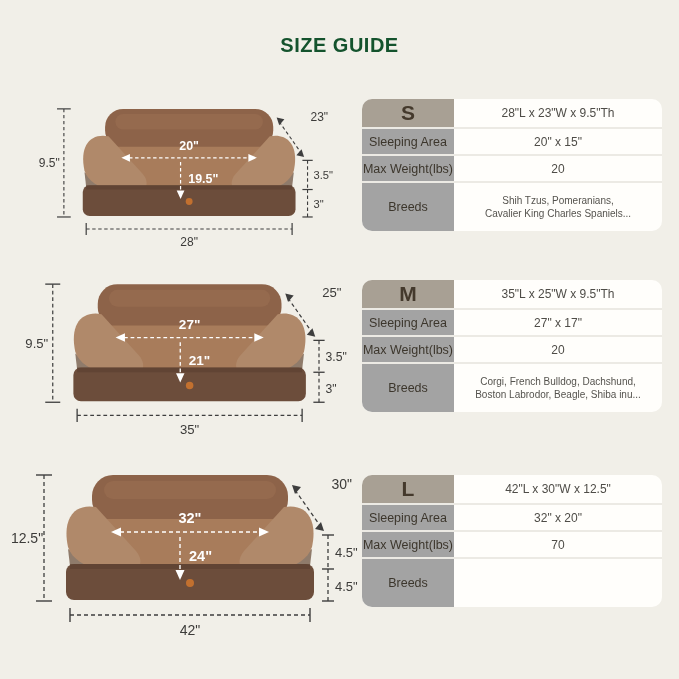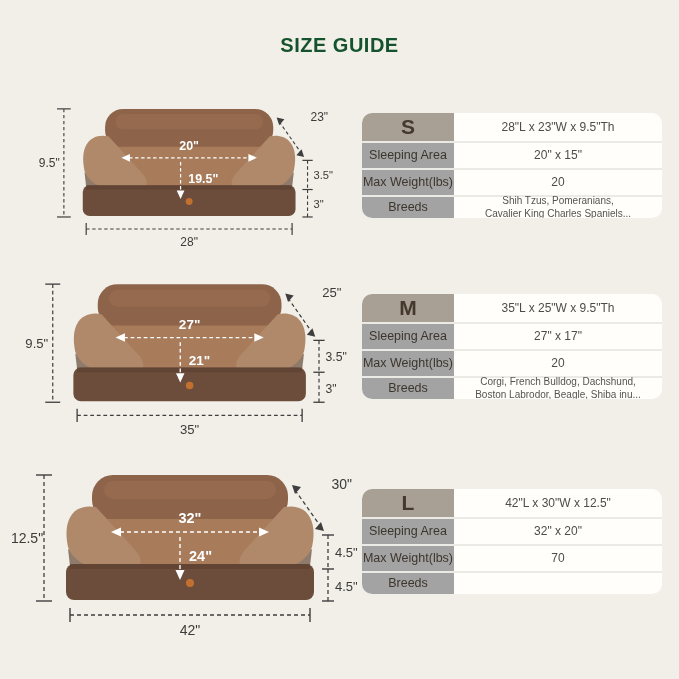--- a/index.html
+++ b/index.html
@@ -34,21 +34,21 @@
   .tick-out{stroke:#3e3e3e;stroke-width:1.4;fill:none;}
   .dash-in{stroke:#ffffff;stroke-width:1.4;stroke-dasharray:4 3;fill:none;}
 
   .size-table{
     width:300px;flex:none;margin-left:2px;
     background:#fffefb;border-radius:10px;overflow:hidden;
   }
   .t-row{display:flex;border-bottom:2px solid #eceae4;height:25px;}
   .t-row:last-child{border-bottom:none;}
   .t-row.head{height:28px;}
-  .t-row.breeds{height:21px;}
+  .t-row.breeds{height:48px;}
   .t-label{
     width:92px;flex:none;background:#a3a3a3;
     display:flex;align-items:center;justify-content:center;
     font-size:12.5px;color:#3c362c;text-align:center;
   }
   .t-row.head .t-label{
     background:#a8a094;font-size:21px;font-weight:600;color:#44392c;
   }
   .t-value{
     flex:1;display:flex;align-items:center;justify-content:center;

